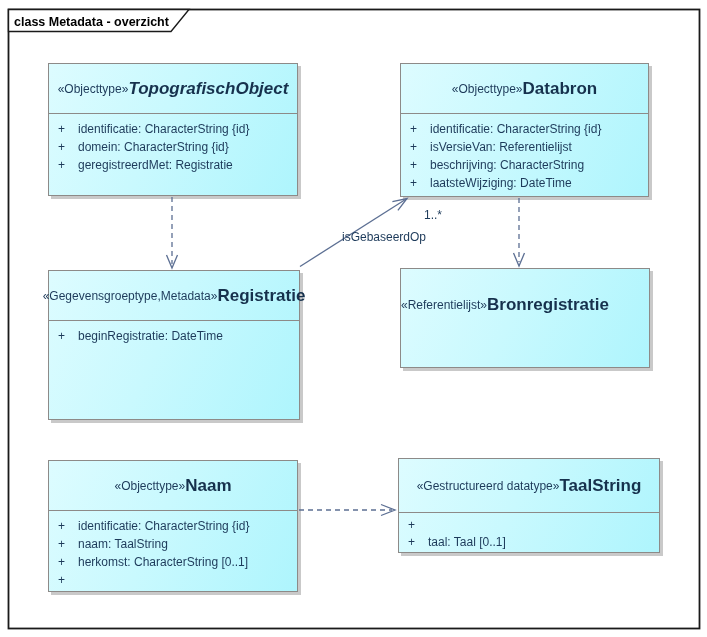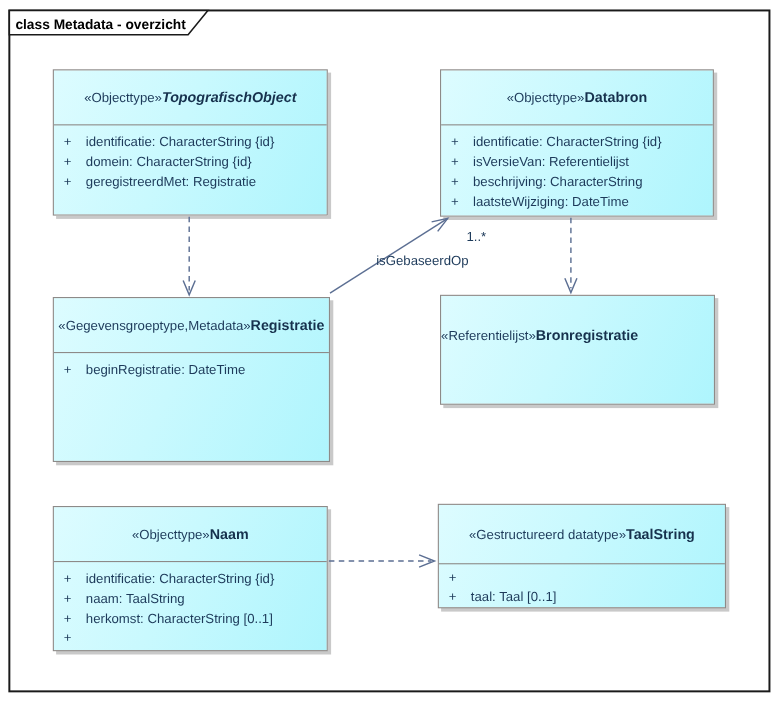--- a/index.html
+++ b/index.html
@@ -16,21 +16,21 @@
     color:#1d3a5a;
     z-index:1;
     box-sizing:border-box;
   }
   .hdr{
     display:flex;flex-direction:row;justify-content:center;align-items:center;
     border-bottom:1px solid #8d8a88;box-sizing:border-box;
   }
   .hdr.no-divider{border-bottom:none;justify-content:flex-start;padding-top:12px;}
   .stereo{font-size:12px;line-height:16px;color:#1d3a5a;}
-  .cname{font-size:13px;line-height:18px;font-weight:bold;color:#16314d;}
+  .cname{font-size:17px;line-height:18px;font-weight:bold;color:#16314d;}
   .cname.italic{font-style:italic;}
   .attrs{padding-top:6px;}
   .attr{display:flex;font-size:12px;line-height:18px;color:#1d3a5a;}
   .attr .vis{flex:none;width:20px;padding-left:9px;box-sizing:content-box;}
   .attr .atext{white-space:nowrap;}
   
   svg.overlay{position:absolute;left:0;top:0;z-index:3;pointer-events:none;}
   svg.overlay text{font-family:"Liberation Sans",sans-serif;}
   .conn-label{font-size:12px;fill:#1d3a5a;}
   .frame-title{font-size:12.5px;font-weight:bold;fill:#000000;}

